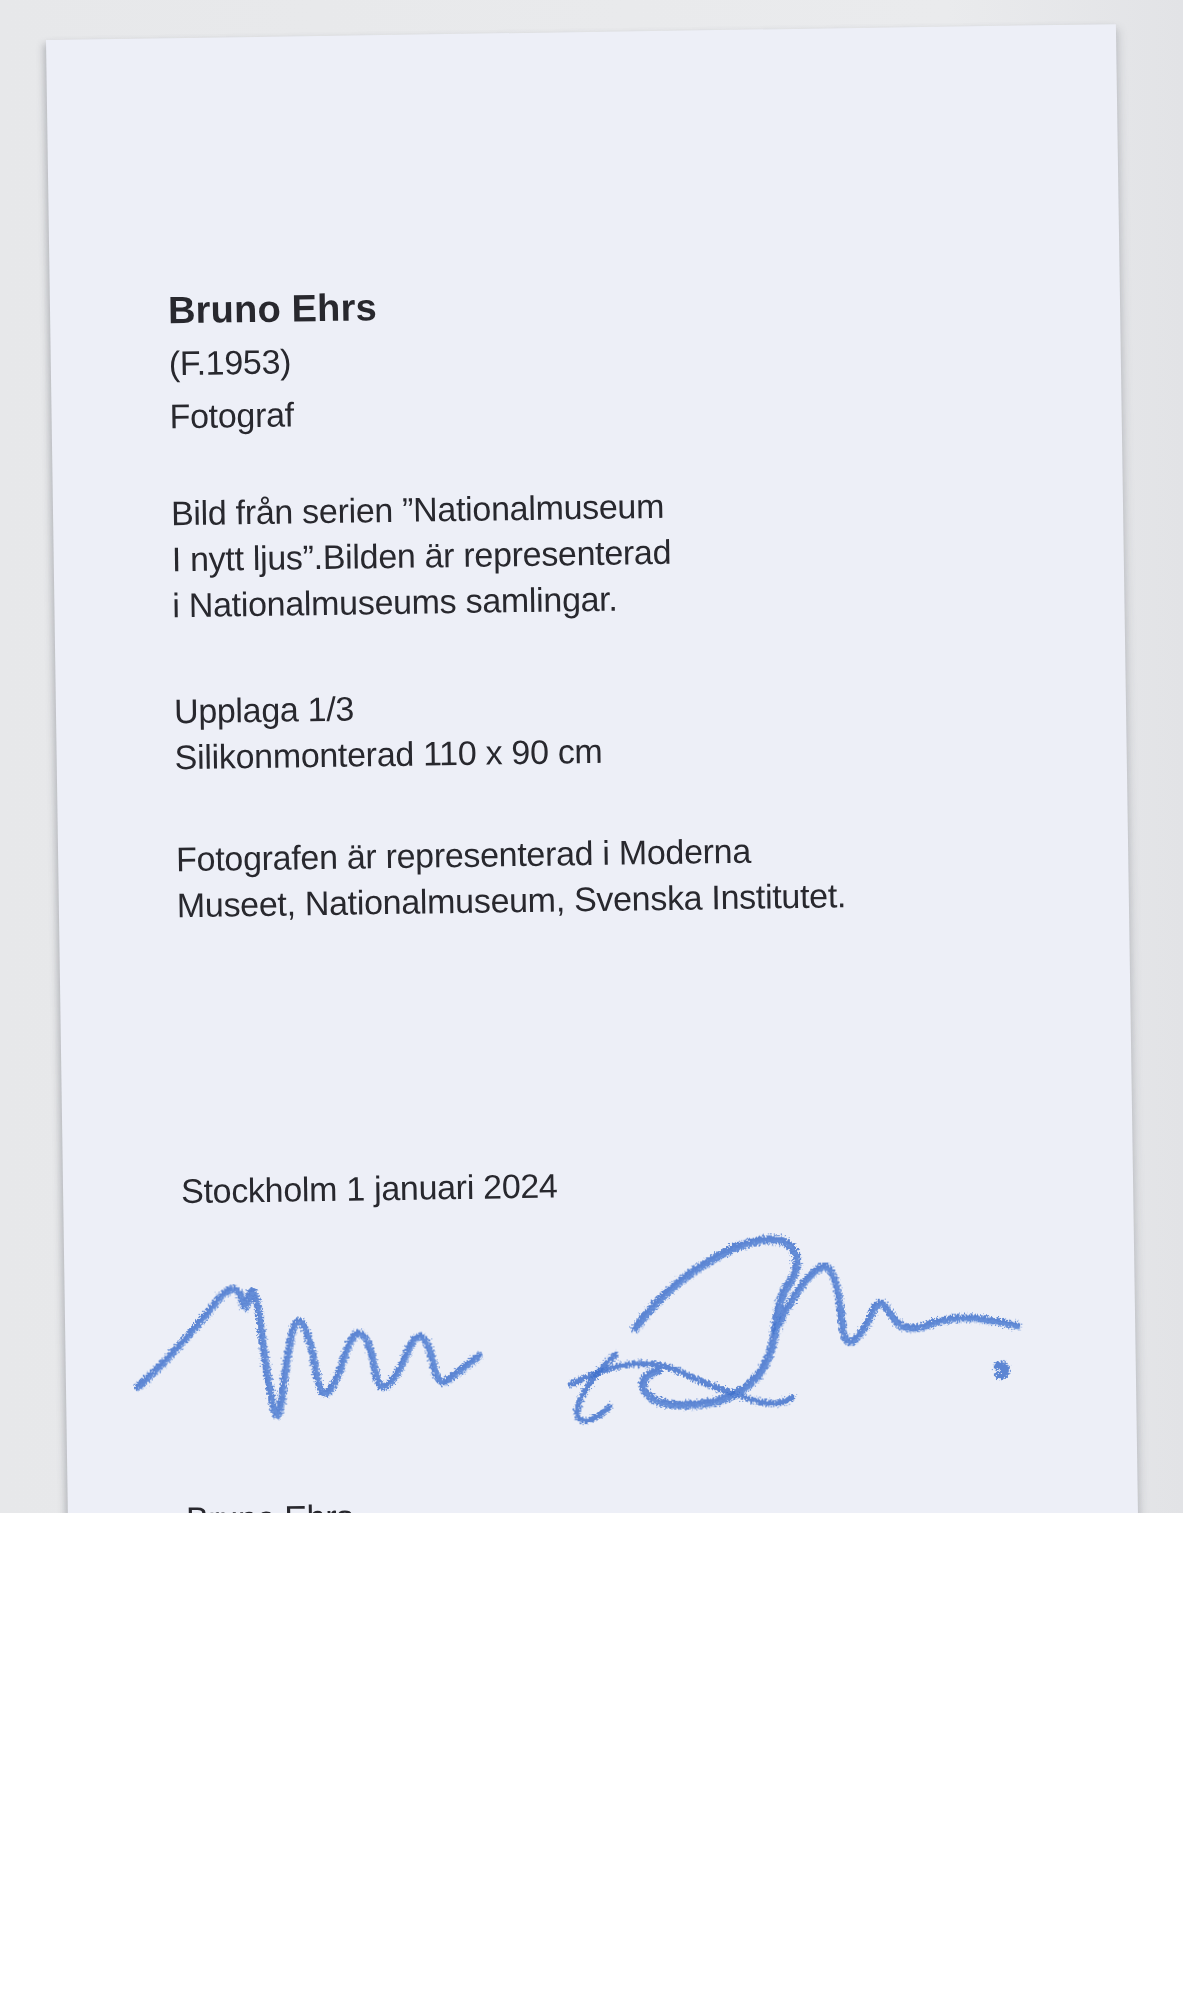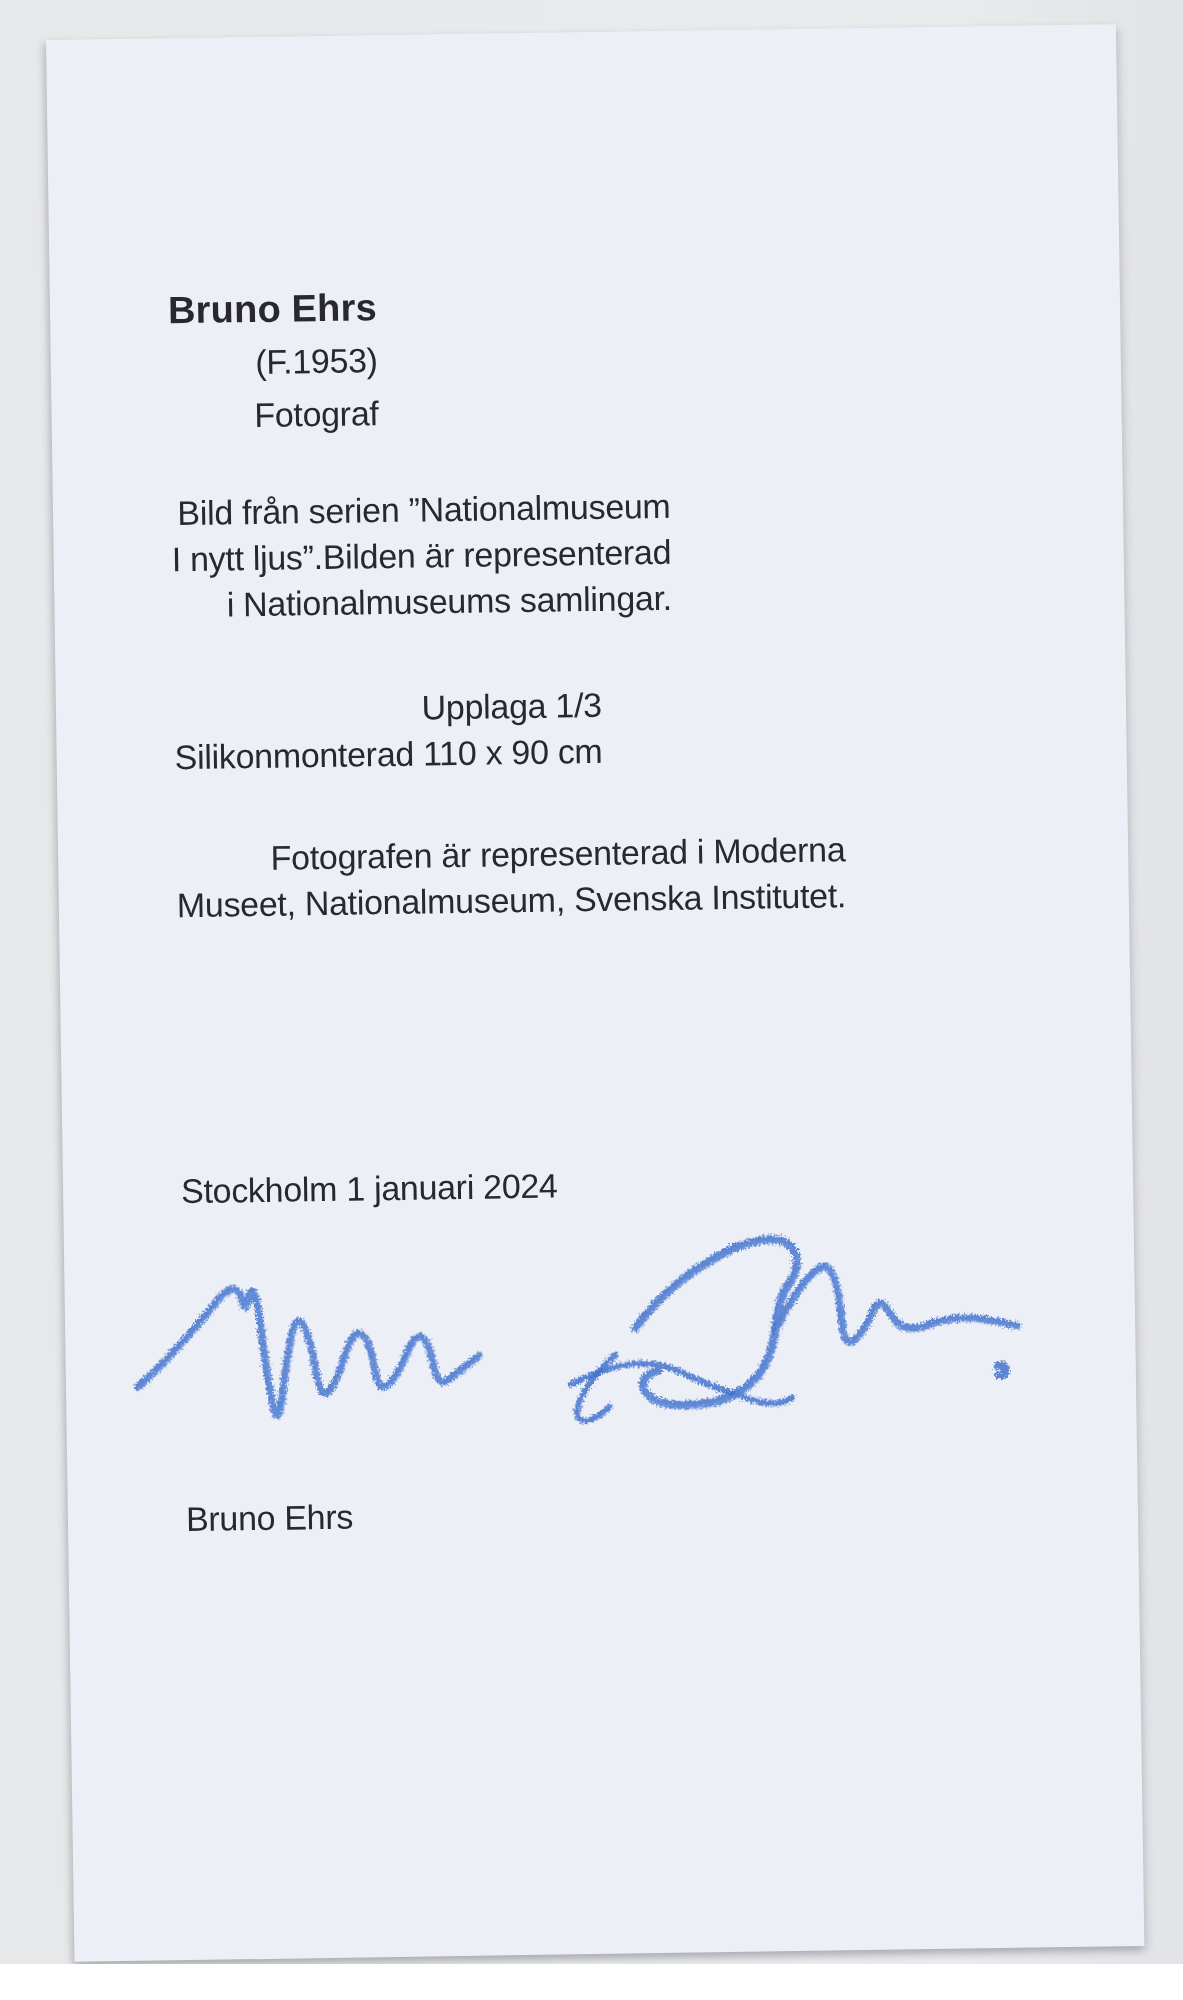--- a/index.html
+++ b/index.html
@@ -3,24 +3,23 @@
 <meta charset="utf-8">
 <style>
   html, body {
     margin: 0;
     padding: 0;
     font-family: "Liberation Sans", sans-serif;
   }
   .scene {
     position: relative;
     width: 1183px;
-    height: 1964px;
+    height: 1513px;
     overflow: hidden;
     background: linear-gradient(90deg, #e7e8ea 0%, #eaebed 80%, #e2e3e6 100%);
-    text-align: right;
   }
   .paper {
     position: absolute;
     left: 46px;
     top: 40px;
     width: 1070px;
     height: 1922px;
     background: #edeff7;
     transform: rotate(-0.85deg);
     transform-origin: 0 0;

